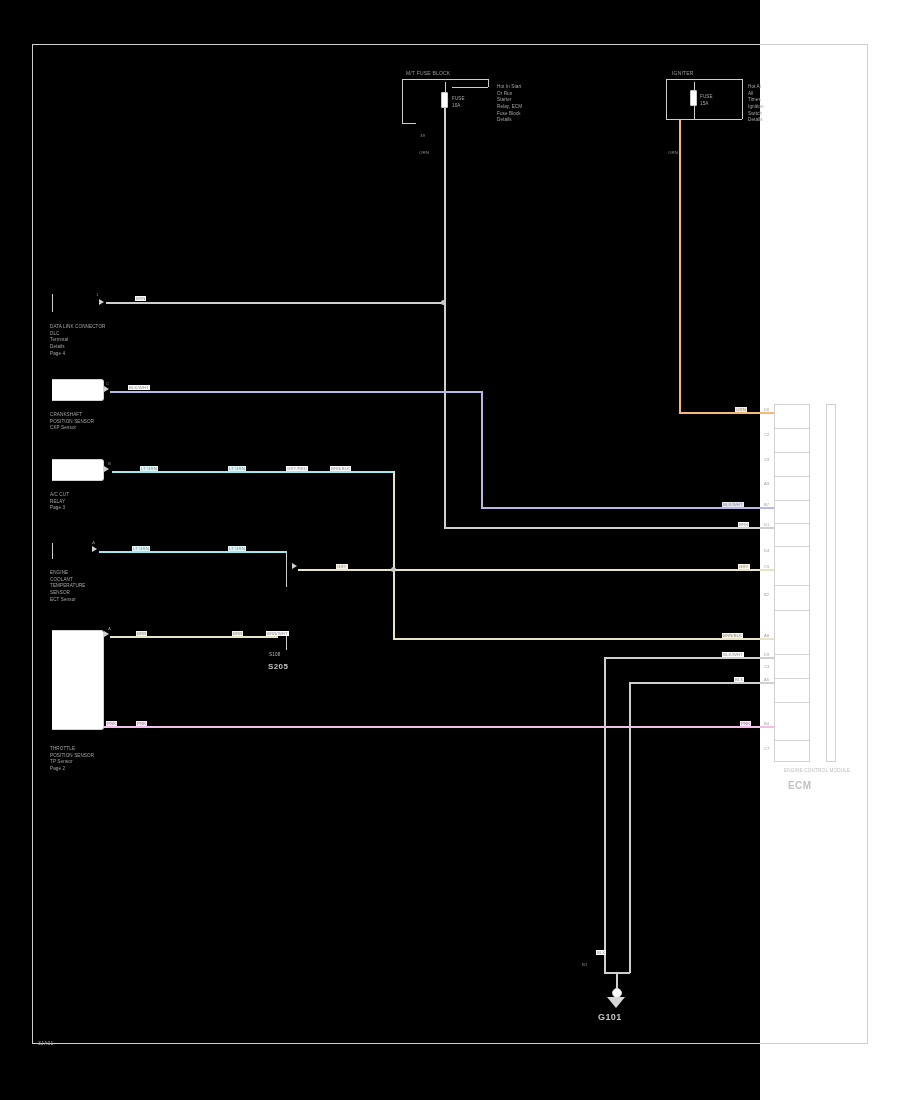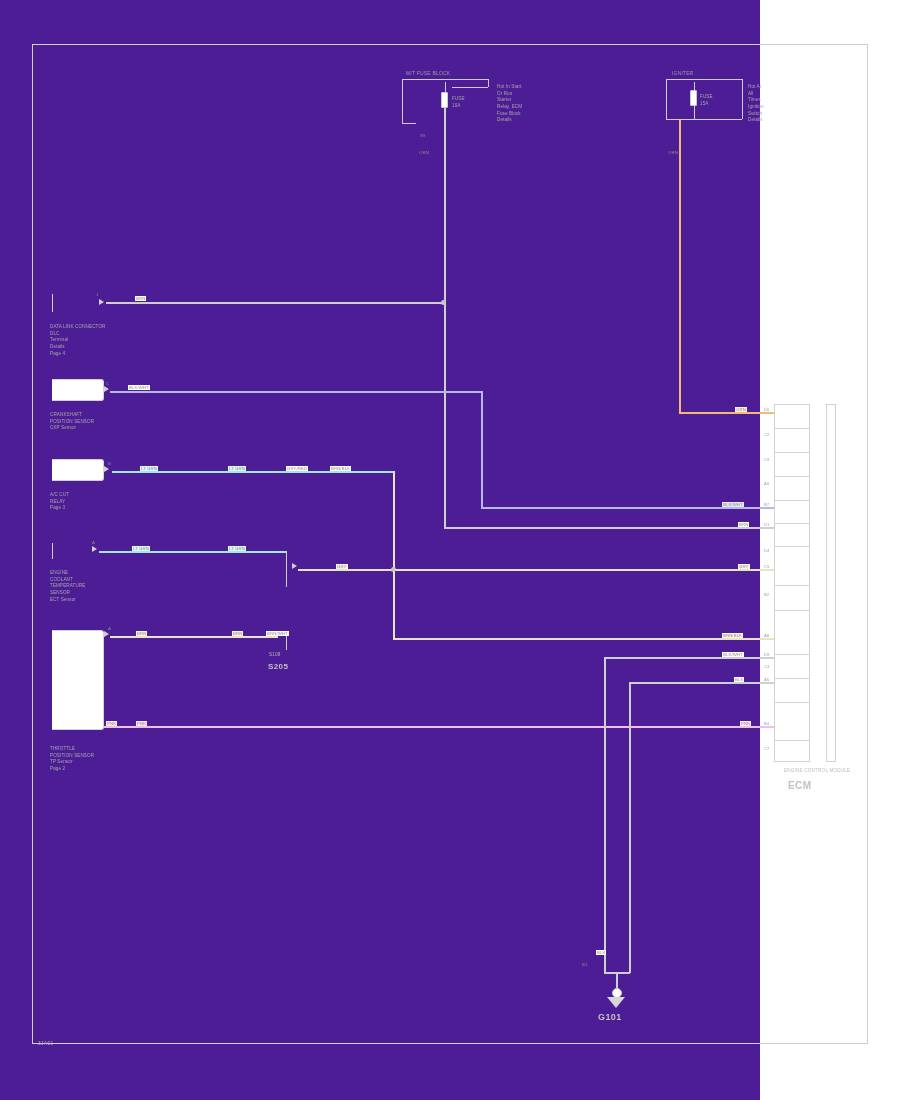--- a/index.html
+++ b/index.html
@@ -3,21 +3,21 @@
 <meta charset="utf-8">
 <style>
   html,body{margin:0;padding:0;background:#ffffff;}
   body{
     width:900px;height:1100px;position:relative;overflow:hidden;
     font-family:"Liberation Sans", sans-serif;
     color:#9a9a9a;
   }
   #sheet{
     position:absolute;left:0;top:0;width:760px;height:1100px;
-    background:#4c1d95;
+    background:#000000;
   }
   
   .frame{
     position:absolute;left:32px;top:44px;width:836px;height:1000px;
     border:1.6px solid #cfcfcf;box-sizing:border-box;background:transparent;
   }
   .corner-text{
     position:absolute;left:38px;top:1040px;font-size:5px;color:#b0b0b0;
     letter-spacing:.3px;
   }

